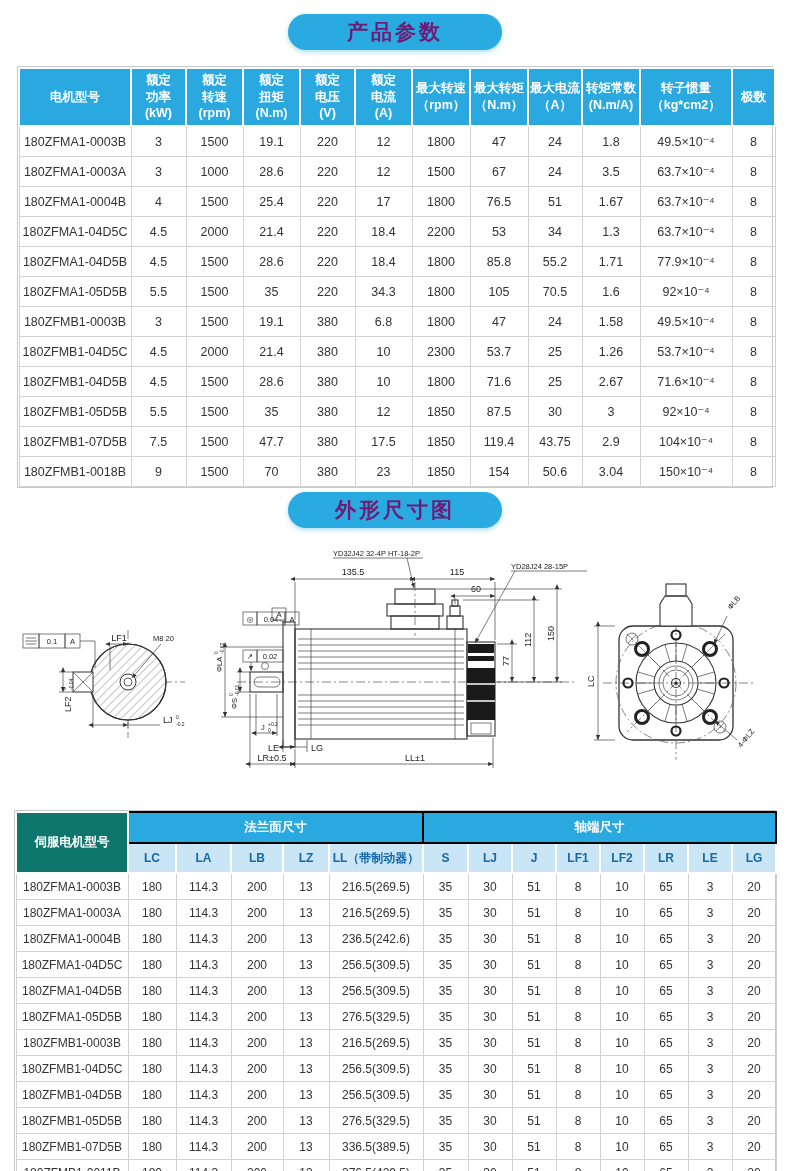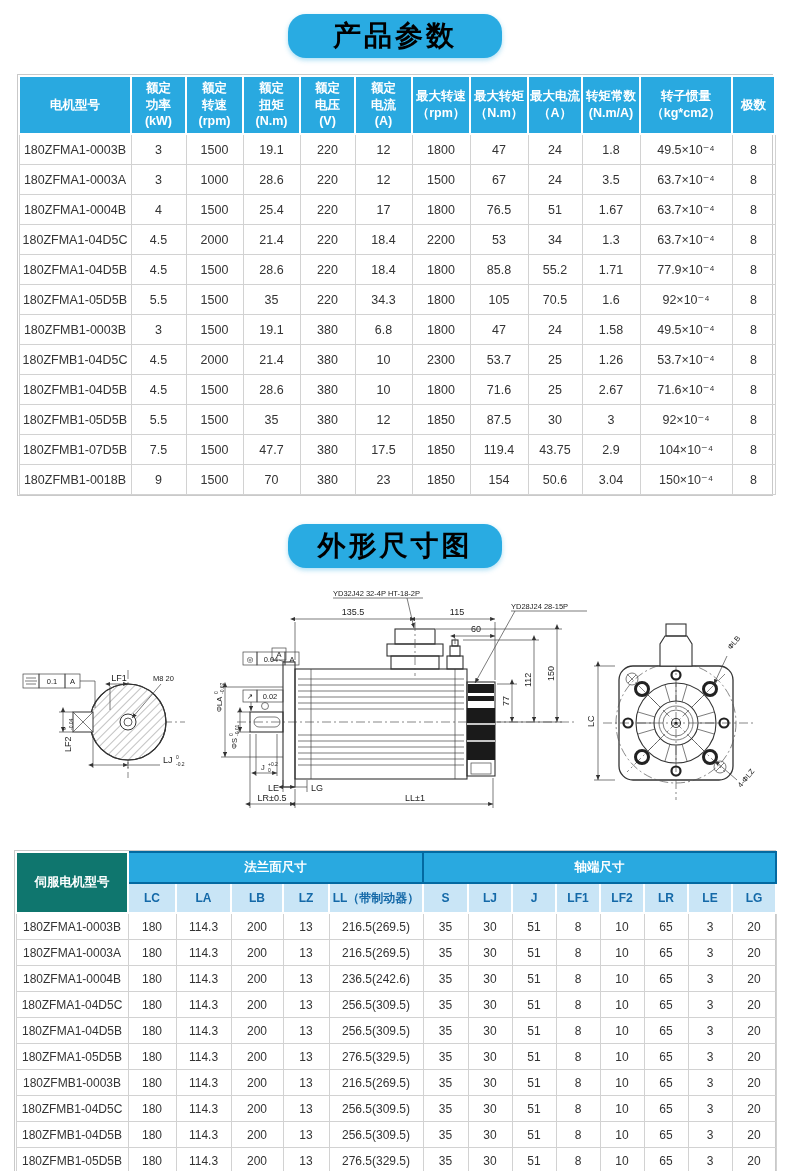--- a/index.html
+++ b/index.html
@@ -1,30 +1,30 @@
 <!DOCTYPE html>
 <html><head>
 <meta charset="utf-8">
 <style>
   html,body{margin:0;padding:0;background:#fff;}
   body{width:790px;font-family:"Liberation Sans","DejaVu Sans",sans-serif;color:#333;}
   .page{width:790px;padding-top:14px;}
-  .pill{width:214px;height:44px;margin:0 auto 16px;background:#29abe2;border-radius:18px;
-        display:flex;align-items:center;justify-content:center;color:#000000;font-size:28px;
+  .pill{width:214px;height:36px;margin:0 auto 16px;background:#29abe2;border-radius:18px;
+        display:flex;align-items:center;justify-content:center;color:#701a75;font-size:21px;
         font-weight:bold;letter-spacing:3px;box-shadow:0 2px 5px rgba(41,171,226,.4);}
-  .pill2{margin-top:28px;text-align:right;}
+  .pill2{margin-top:4px;text-align:right;}
   .tbl-wrap{border:1px solid #c9c9c9;margin:0 auto;}
   .w1{width:754px;}
   .w2{width:760px;}
   table{border-collapse:collapse;width:100%;table-layout:fixed;}
   th,td{text-align:center;vertical-align:middle;}
   .t1 th{background:#29a9e0;color:#fff;font-size:12.5px;font-weight:bold;border:2px solid #fff;
          white-space:pre-line;height:52px;line-height:1.35;padding:2px 0;}
   .t1 td{border:1px solid #d2d2d2;font-size:12.5px;height:29px;padding:0 1px;color:#333;}
-  .t2 .group-th{background:#29a9e0;color:#fff;font-size:12.5px;font-weight:bold;border:2px solid #0369a1;height:27px;}
+  .t2 .group-th{background:#29a9e0;color:#fff;font-size:12.5px;font-weight:bold;border:2px solid #000000;height:27px;}
   .t2 .model-th{background:#0f766e;color:#fff;font-size:12.5px;font-weight:bold;border:2px solid #fff;}
   .t2 .sub-th{background:#c9e5f6;color:#1469a8;font-size:12px;font-weight:bold;border:2px solid #fff;height:26px;}
   .t2 td{border:1px solid #d2d2d2;font-size:12px;height:25px;padding:0 1px;color:#333;}
   .drawing{width:768px;margin:2px auto 10px;}
   svg text{fill:#222;}
   .dimtxt{font-size:9px;}
   .smalltxt{font-size:7.5px;}
   .microtxt{font-size:5px;}
   .thin{stroke:#444;stroke-width:0.7;fill:none;}
   .med{stroke:#333;stroke-width:1.1;fill:none;}

